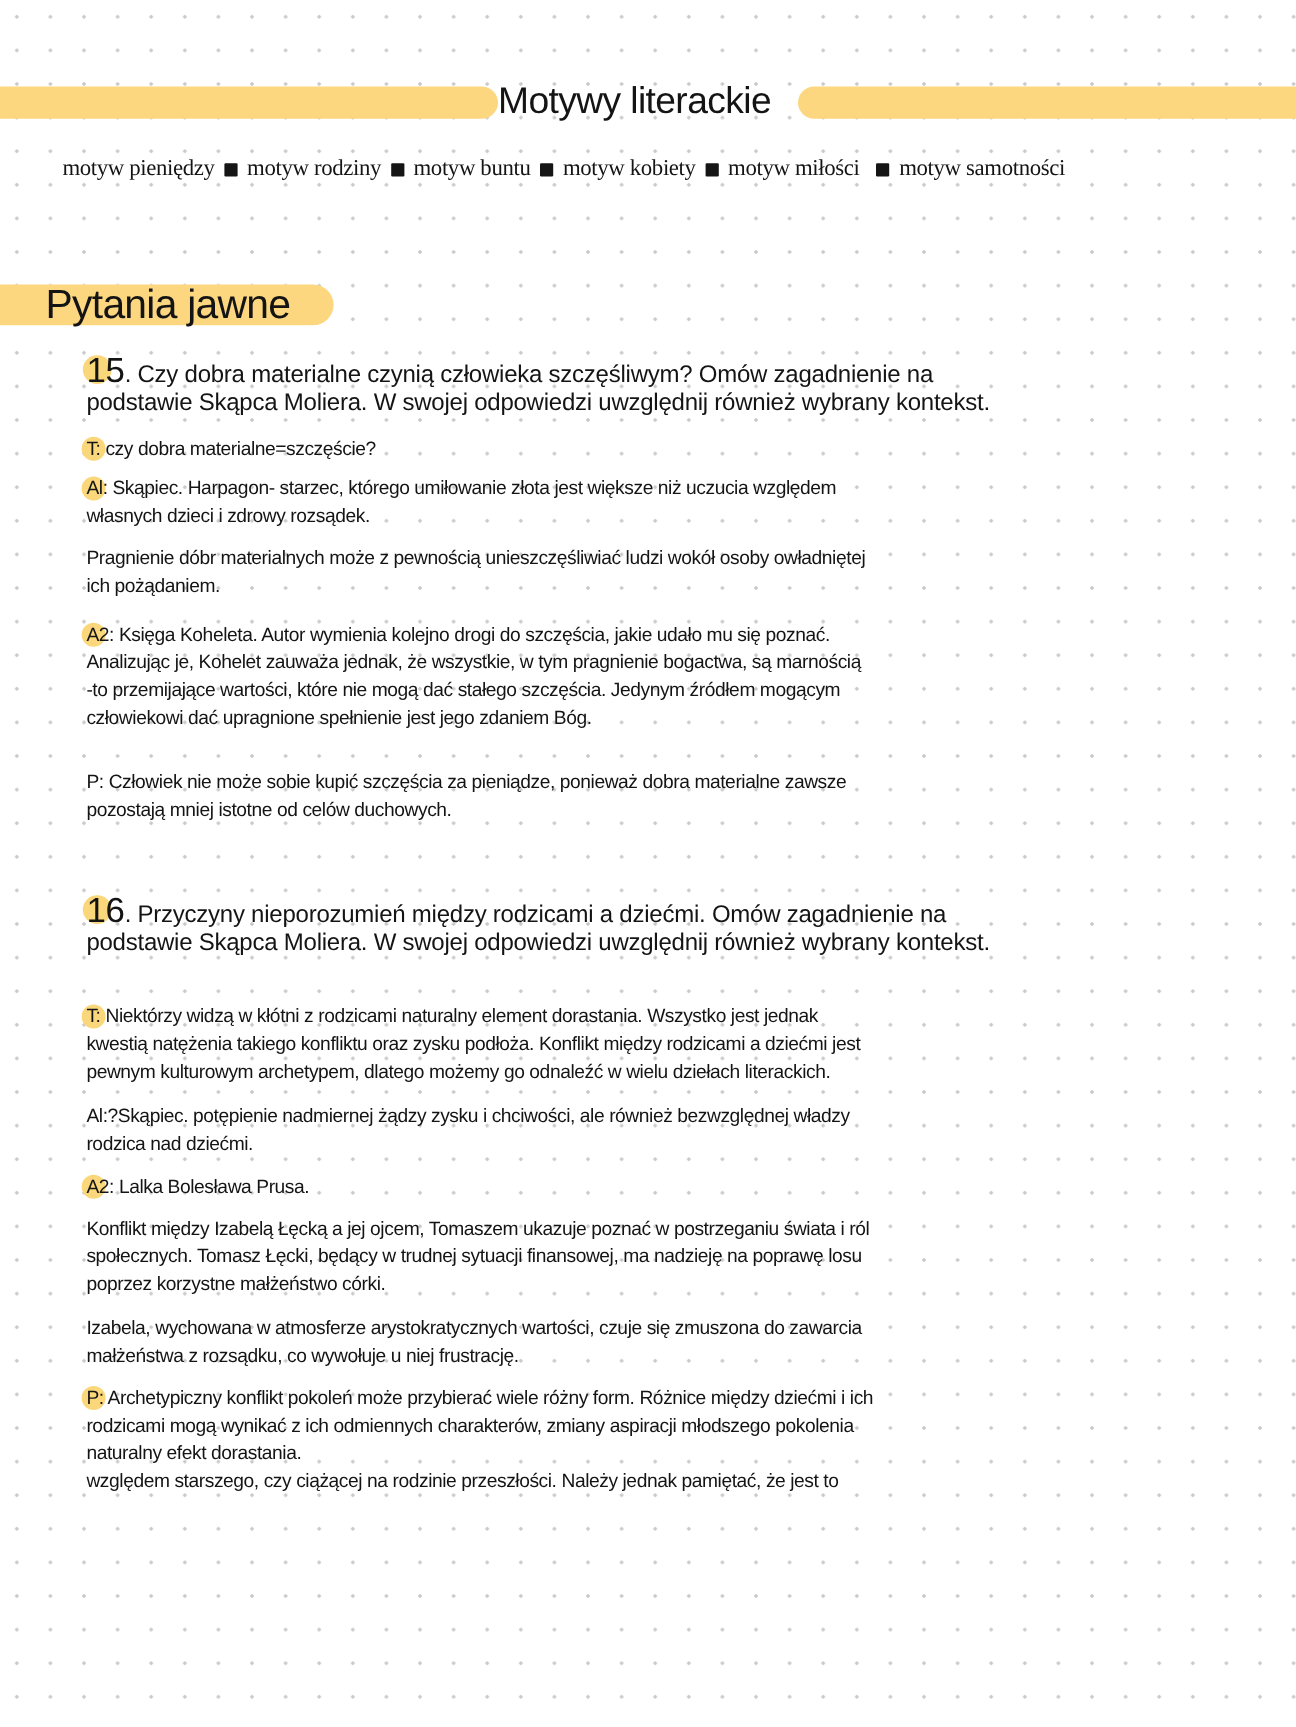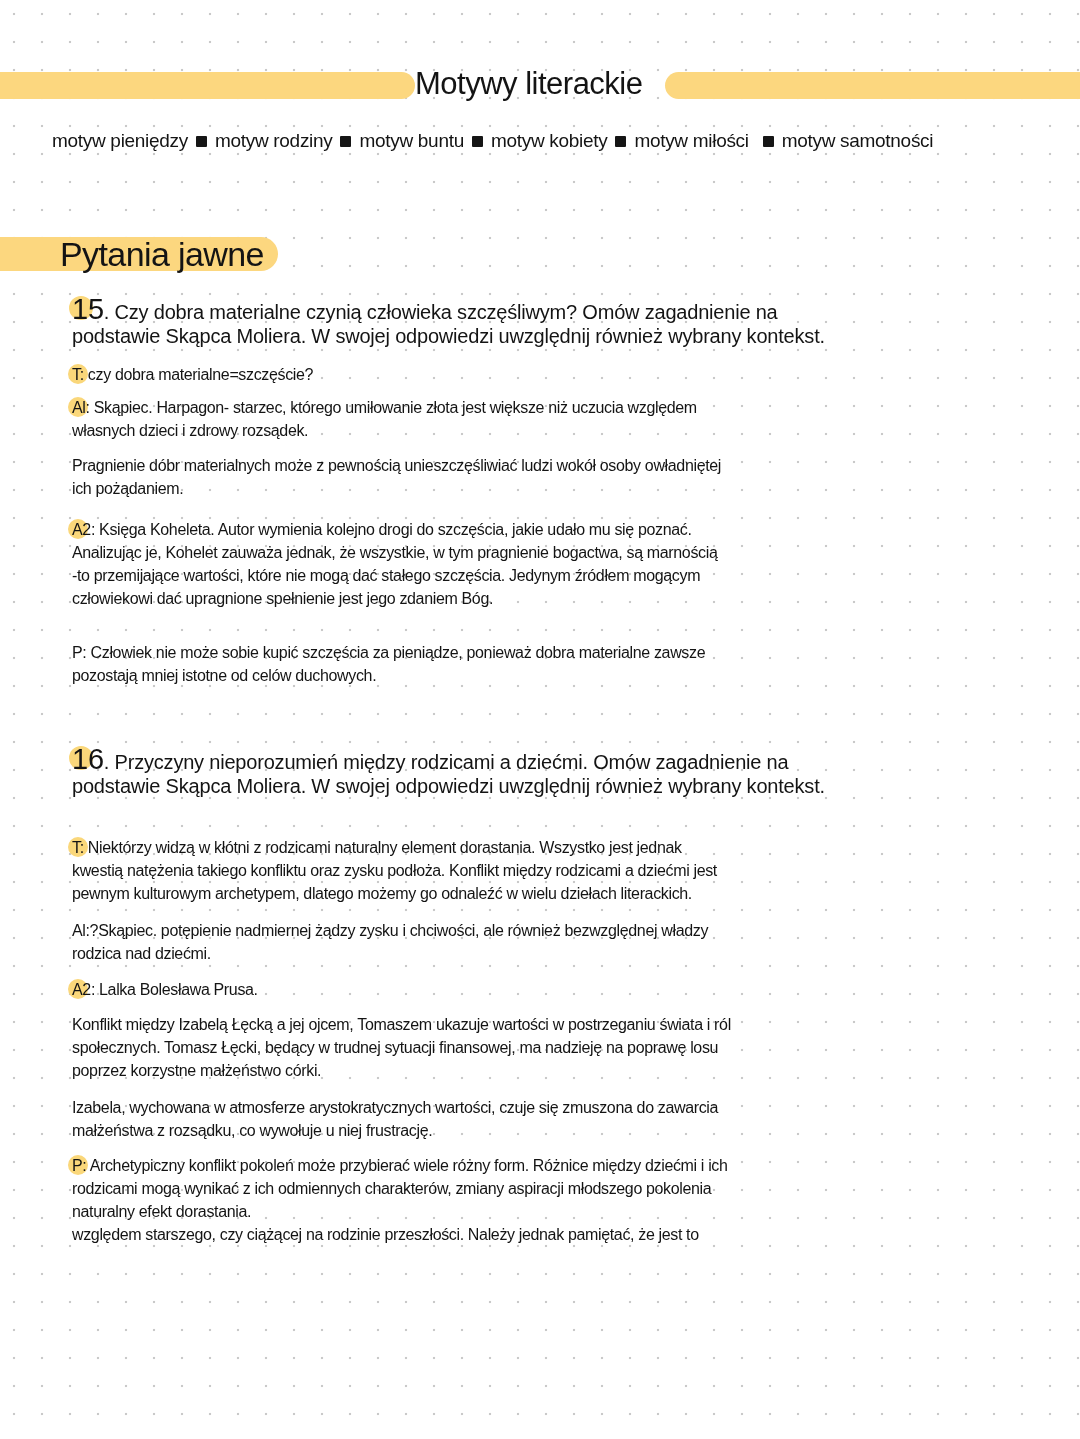--- a/index.html
+++ b/index.html
@@ -26,33 +26,32 @@
   .page-title {
     position: absolute; left: 415px; width: 250px; top: 64px;
     font-size: 31px; line-height: 40px;
     letter-spacing: -0.5px;
   }
   .motifs {
     position: absolute; left: 52px; top: 128px; width: 1000px;
     font-size: 19px; line-height: 26px; white-space: nowrap;
     display: flex; align-items: center;
   }
-  .motif { display: inline-block; letter-spacing: -0.3px; }
+  .motif { display: inline-block; letter-spacing: -0.3px; font-family: Liberation Serif, serif; }
   .sep {
     display: inline-block; width: 11px; height: 11px; background: #151515;
     margin: 0 8px; border-radius: 1px;
   }
   .section-pill {
     position: absolute; left: 0; top: 237px; width: 278px; height: 34px;
     background: #fcd77f; border-radius: 0 17px 17px 0;
   }
   .section-title {
     position: absolute; left: 38px; top: 232px; font-size: 34px; line-height: 44px;
     letter-spacing: -0.6px;
-    margin-left: 22px;
   }
   .block {
     position: absolute; left: 72px; width: 880px;
     font-size: 16px; line-height: 23px; letter-spacing: -0.35px;
   }
   .question { font-size: 20px; line-height: 24px; letter-spacing: -0.2px; }
   .tag {
     position: relative; display: inline-block; z-index: 1;
   }
   .tag::before {
@@ -132,21 +131,21 @@
 <div class="block" style="top:919px">
   <div>Al:?Skąpiec. potępienie nadmiernej żądzy zysku i chciwości, ale również bezwzględnej władzy</div>
   <div>rodzica nad dziećmi.</div>
 </div>
 
 <div class="block" style="top:978px">
   <span class="tag">A2</span><span>: Lalka Bolesława Prusa.</span>
 </div>
 
 <div class="block" style="top:1013px">
-  <div>Konflikt między Izabelą Łęcką a jej ojcem, Tomaszem ukazuje wartości w postrzeganiu świata i ról</div>
+  <div>Konflikt między Izabelą Łęcką a jej ojcem, Tomaszem ukazuje poznać w postrzeganiu świata i ról</div>
   <div>społecznych. Tomasz Łęcki, będący w trudnej sytuacji finansowej, ma nadzieję na poprawę losu</div>
   <div>poprzez korzystne małżeństwo córki.</div>
 </div>
 
 <div class="block" style="top:1096px">
   <div>Izabela, wychowana w atmosferze arystokratycznych wartości, czuje się zmuszona do zawarcia</div>
   <div>małżeństwa z rozsądku, co wywołuje u niej frustrację.</div>
 </div>
 
 <div class="block" style="top:1154px">

